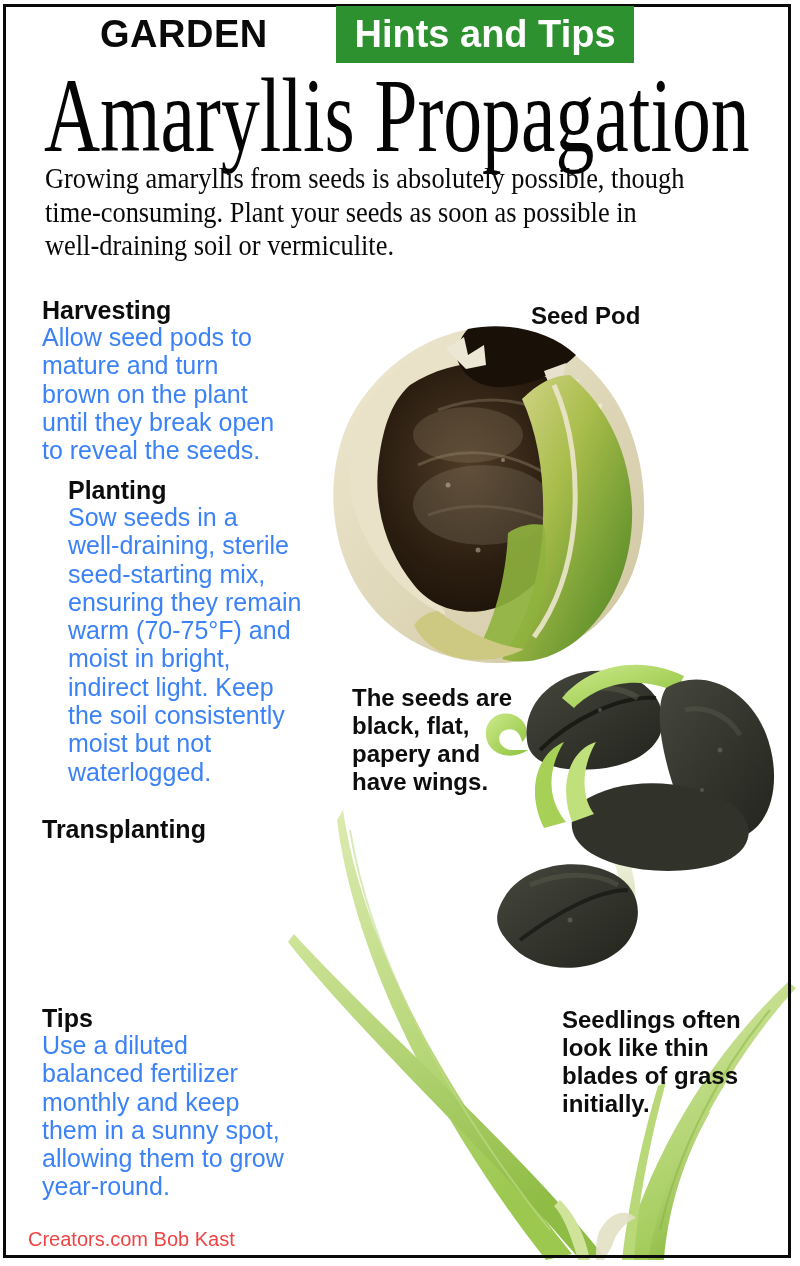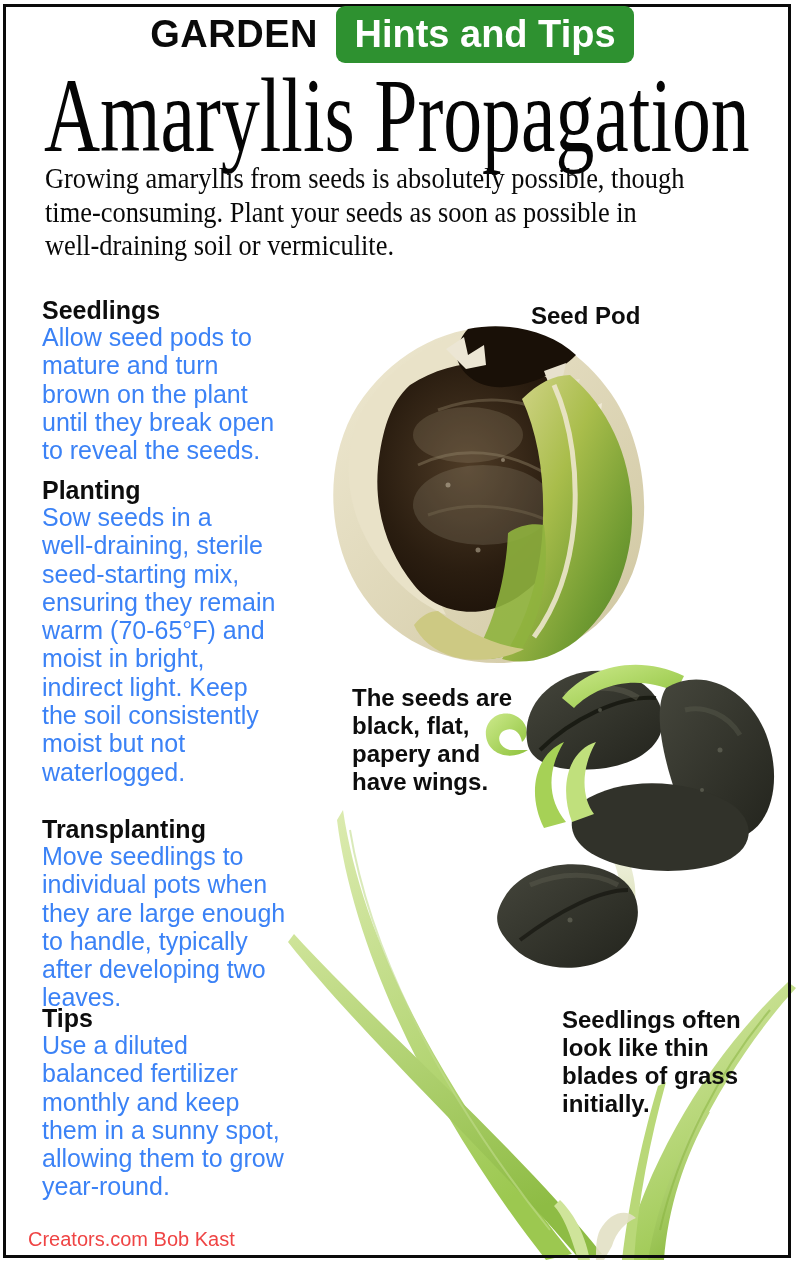--- a/index.html
+++ b/index.html
@@ -6,21 +6,21 @@
   .page{
     position:relative;width:800px;height:1266px;background:#ffffff;
     font-family:"Liberation Sans",sans-serif;color:#111;overflow:hidden;
   }
   .frame{
     position:absolute;left:3px;top:4px;width:788px;height:1254px;
     border:3px solid #0a0a0a;box-sizing:border-box;pointer-events:none;z-index:5;
   }
   .kicker{
     position:absolute;left:100px;top:6px;width:218px;height:57px;
-    line-height:57px;text-align:right;font-weight:bold;font-size:38px;
+    line-height:57px;font-weight:bold;font-size:38px;
     letter-spacing:.5px;color:#0a0a0a;z-index:6;
   }
   .banner{
     position:absolute;left:336px;top:6px;width:298px;height:57px;
     line-height:57px;text-align:center;font-weight:bold;font-size:38px;
     color:#ffffff;z-index:6;
   }
   .title{
     position:absolute;left:44px;top:63px;font-family:"Liberation Serif",serif;
     font-size:105px;line-height:105px;white-space:nowrap;color:#050505;
@@ -49,56 +49,50 @@
   .art svg{display:block;}
 </style>
 </head>
 <body>
 
 <div class="page">
 
   <div class="frame"></div>
 
   <div class="kicker">GARDEN</div>
-  <div class="banner" style="background:#2e9130;border-radius:9px;">Hints and Tips</div>
+  <div class="banner" style="background:#2e9130;">Hints and Tips</div>
 
   <div class="title">Amaryllis Propagation</div>
   <div class="intro">Growing amaryllis from seeds is absolutely possible, though
 time-consuming. Plant your seeds as soon as possible in
 well-draining soil or vermiculite.</div>
 
   <div class="section" style="top:297px;">
-    <h3>Seedlings</h3>
+    <h3>Harvesting</h3>
     <p>Allow seed pods to
 mature and turn
 brown on the plant
 until they break open
 to reveal the seeds.</p>
   </div>
-  <div class="section" style="top:477px;">
+  <div class="section" style="top:477px;margin-left:26px;">
     <h3>Planting</h3>
     <p>Sow seeds in a
 well-draining, sterile
 seed-starting mix,
 ensuring they remain
-warm (70-65°F) and
+warm (70-75°F) and
 moist in bright,
 indirect light. Keep
 the soil consistently
 moist but not
 waterlogged.</p>
   </div>
   <div class="section" style="top:800px;margin-top:16px;">
     <h3>Transplanting</h3>
-    <p>Move seedlings to
-individual pots when
-they are large enough
-to handle, typically
-after developing two
-leaves.</p>
   </div>
   <div class="section" style="top:1005px;">
     <h3>Tips</h3>
     <p>Use a diluted
 balanced fertilizer
 monthly and keep
 them in a sunny spot,
 allowing them to grow
 year-round.</p>
   </div>

